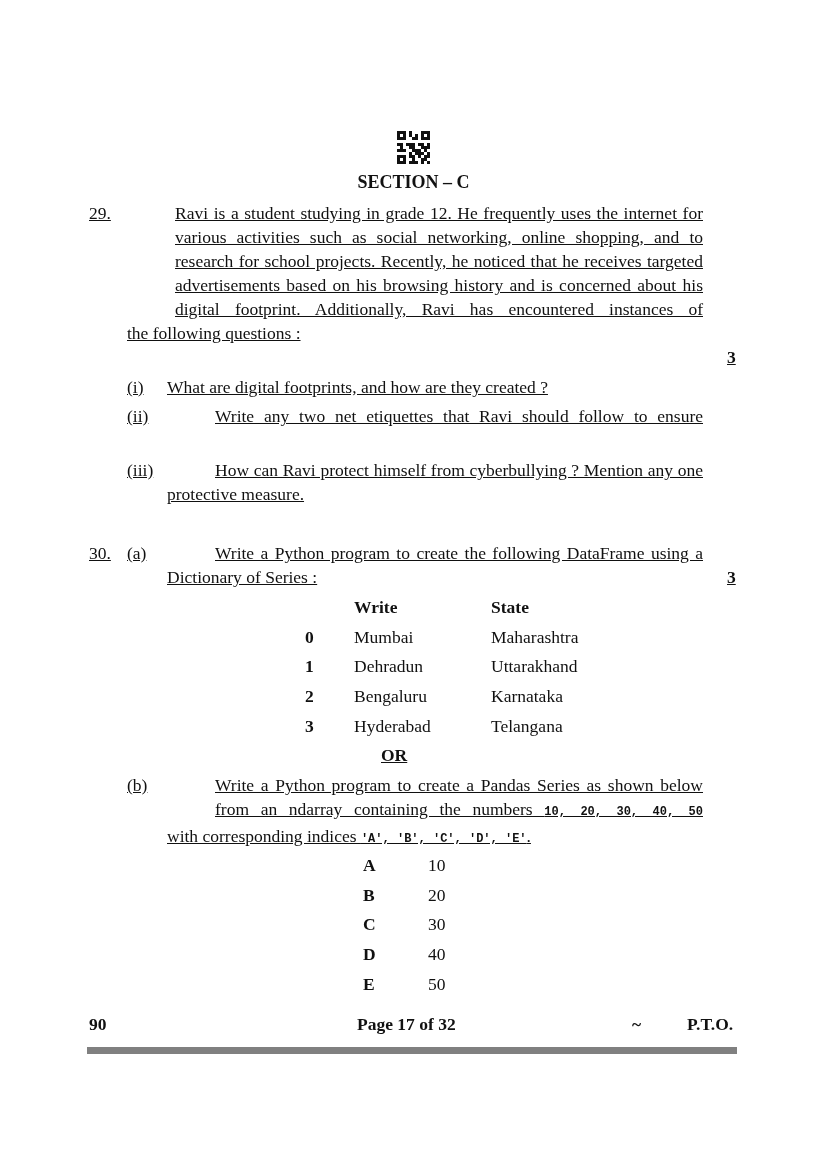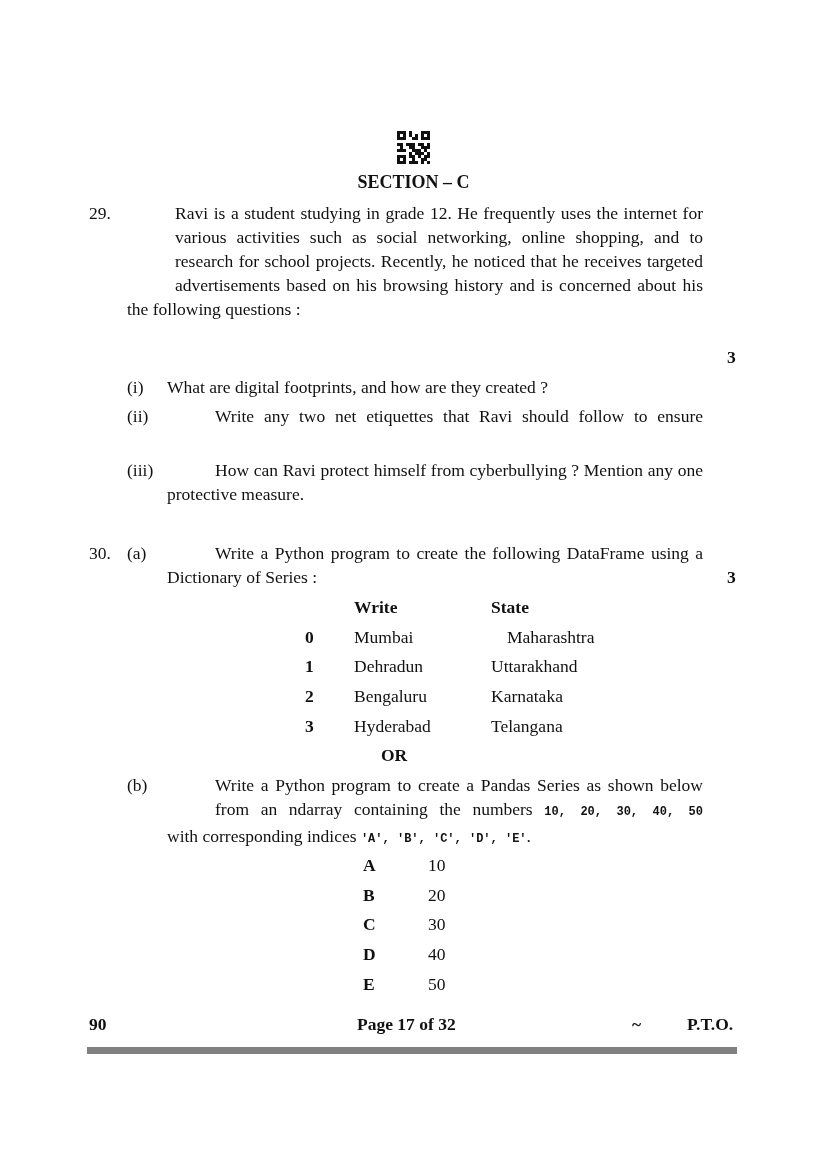--- a/index.html
+++ b/index.html
@@ -2,21 +2,21 @@
 <html><head>
   <meta charset="utf-8">
   <style>
     html, body { margin: 0; padding: 0; background: #ffffff; }
     body {
       width: 827px; height: 1169px; position: relative; overflow: hidden;
       font-family: "DejaVu Serif", "Liberation Serif", serif;
       color: #111111;
     }
     .abs { position: absolute; }
-    .txt { font-family: "Liberation Serif", "DejaVu Serif", serif; font-size: 17.5px; line-height: 24px; }
+    .txt { font-family: "Liberation Serif", "DejaVu Serif", serif; font-size: 17.5px; line-height: 24px; text-decoration: underline; }
     .bold { font-weight: bold; }
     .mono { font-family: "Liberation Mono", "DejaVu Sans Mono", monospace; font-weight: bold; font-size: 12px; }
     .justify-full { text-align: justify; text-align-last: justify; margin-left: 48px; }
     .qr { left: 397px; top: 131px; width: 33px; height: 33px; }
     .section-title { left: 0; width: 827px; top: 172px; text-align: center; font-size: 18px; font-weight: bold; font-family: "Liberation Serif", "DejaVu Serif", serif; }
     .qnum { left: 89px; }
     .marks { left: 727px; font-weight: bold; }
     .para { left: 127px; width: 576px; }
     .sub-label { left: 127px; }
     .sub-text { left: 167px; width: 536px; }
@@ -70,20 +70,21 @@
 </svg>
 
 <div class="abs section-title">SECTION – C</div>
 
 <div class="abs txt qnum" style="top:201px;">29.</div>
 <div class="abs para txt" style="top:201px;">
   <div class="justify-full">Ravi is a student studying in grade 12. He frequently uses the internet for</div>
   <div class="justify-full">various activities such as social networking, online shopping, and to</div>
   <div class="justify-full">research for school projects. Recently, he noticed that he receives targeted</div>
   <div class="justify-full">advertisements based on his browsing history and is concerned about his</div>
+  <div class="justify-full">digital footprint. Additionally, Ravi has encountered instances of</div>
   <div>the following questions :</div>
 </div>
 <div class="abs txt marks" style="top:345px;">3</div>
 
 <div class="abs txt sub-label" style="top:375px;">(i)</div>
 <div class="abs txt sub-text" style="top:375px;">
   <div>What are digital footprints, and how are they created ?</div>
 </div>
 
 <div class="abs txt sub-label" style="top:404px;">(ii)</div>
@@ -104,21 +105,21 @@
   <div>Dictionary of Series :</div>
 </div>
 <div class="abs txt marks" style="top:565px;">3</div>
 
 <div>
   <div class="abs tbl-cell bold" style="left:354px; top:595px;">Write</div>
   <div class="abs tbl-cell bold" style="left:491px; top:595px;">State</div>
 
   <div class="abs tbl-cell bold" style="left:305px; top:625px;">0</div>
   <div class="abs tbl-cell" style="left:354px; top:625px;">Mumbai</div>
-  <div class="abs tbl-cell" style="left:491px; top:625px;margin-left:16px;">Maharashtra</div>
+  <div class="abs tbl-cell" style="left:491px; top:625px;">Maharashtra</div>
 
   <div class="abs tbl-cell bold" style="left:305px; top:654px;">1</div>
   <div class="abs tbl-cell" style="left:354px; top:654px;">Dehradun</div>
   <div class="abs tbl-cell" style="left:491px; top:654px;">Uttarakhand</div>
 
   <div class="abs tbl-cell bold" style="left:305px; top:684px;">2</div>
   <div class="abs tbl-cell" style="left:354px; top:684px;">Bengaluru</div>
   <div class="abs tbl-cell" style="left:491px; top:684px;">Karnataka</div>
 
   <div class="abs tbl-cell bold" style="left:305px; top:714px;">3</div>

